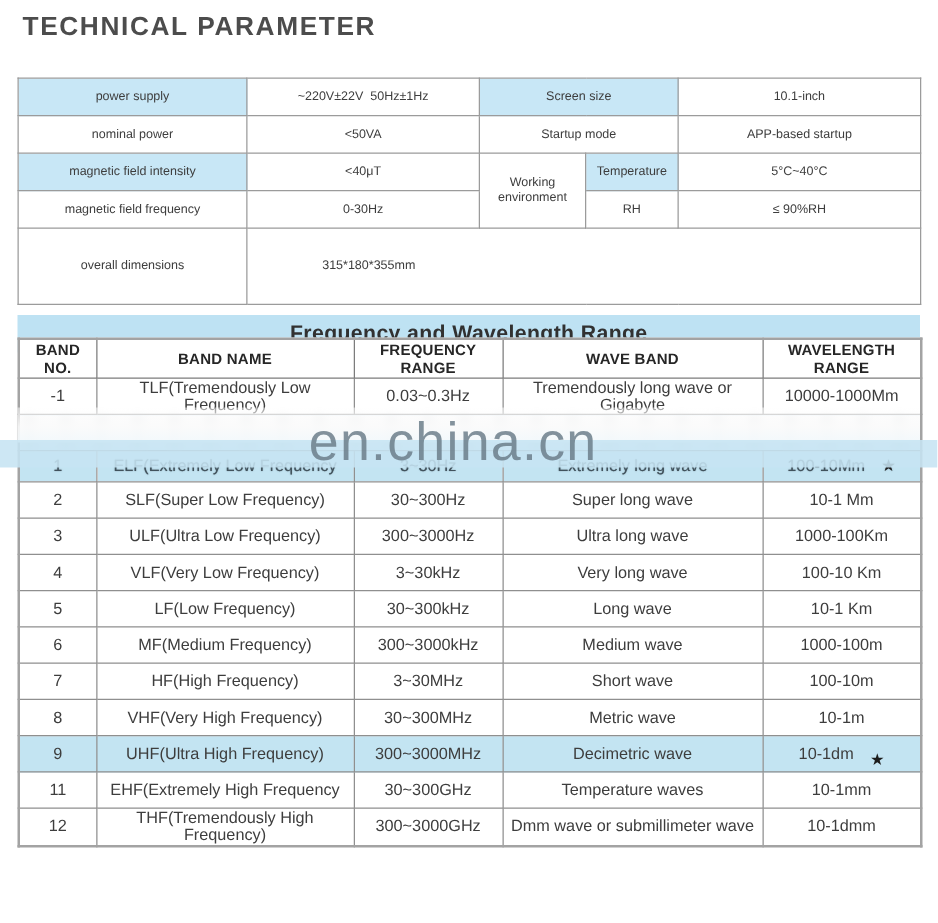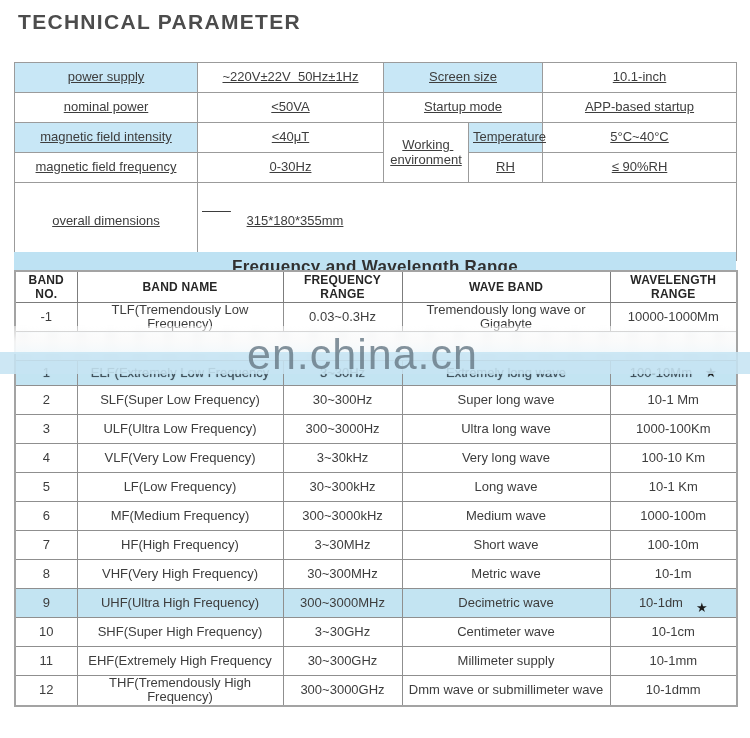--- a/index.html
+++ b/index.html
@@ -11,21 +11,21 @@
   .canvas { position:absolute; inset:0; width:750px; height:724px; background:#fff; }
 
   .page-title {
     position:absolute; left:18px; top:10px;
     font-size:21px; font-weight:bold; color:#4c4c4c; letter-spacing:1.3px;
   }
 
   table { border-collapse:collapse; table-layout:fixed; }
 
   
-  .spec { position:absolute; left:14px; top:62px; width:722px; font-size:13px;text-decoration:underline; }
+  .spec { position:absolute; left:14px; top:62px; width:722px; font-size:10px; }
   .spec td {
     border:1px solid #9b9b9b; text-align:center; vertical-align:middle;
     height:30px; padding:1px 4px; color:#3d3d3d; white-space:pre-wrap; line-height:1.15;
   }
   .spec .blue { background:#c8e7f6; }
   .dim-inner { width:186px; text-align:center; }
 
   
   .freq-bar {
     position:absolute; left:14px; top:240px; width:722px; height:30px;
@@ -221,31 +221,24 @@
         <td><span>10-1m</span></td>
       </tr>
       <tr class="hl">
         <td>9</td>
         <td>UHF(Ultra High Frequency)</td>
         <td>300~3000MHz</td>
         <td>Decimetric wave</td>
         <td><span>10-1dm</span><span class="star star-low">★</span></td>
       </tr>
       <tr>
-        <td>10</td>
-        <td>SHF(Super High Frequency)</td>
-        <td>3~30GHz</td>
-        <td>Centimeter wave</td>
-        <td><span>10-1cm</span></td>
-      </tr>
-      <tr>
         <td>11</td>
         <td>EHF(Extremely High Frequency</td>
         <td>30~300GHz</td>
-        <td>Millimeter supply</td>
+        <td>Temperature waves</td>
         <td><span>10-1mm</span></td>
       </tr>
       <tr>
         <td>12</td>
         <td>THF(Tremendously High Frequency)</td>
         <td>300~3000GHz</td>
         <td>Dmm wave or submillimeter wave</td>
         <td><span>10-1dmm</span></td>
       </tr>
     </tbody>

